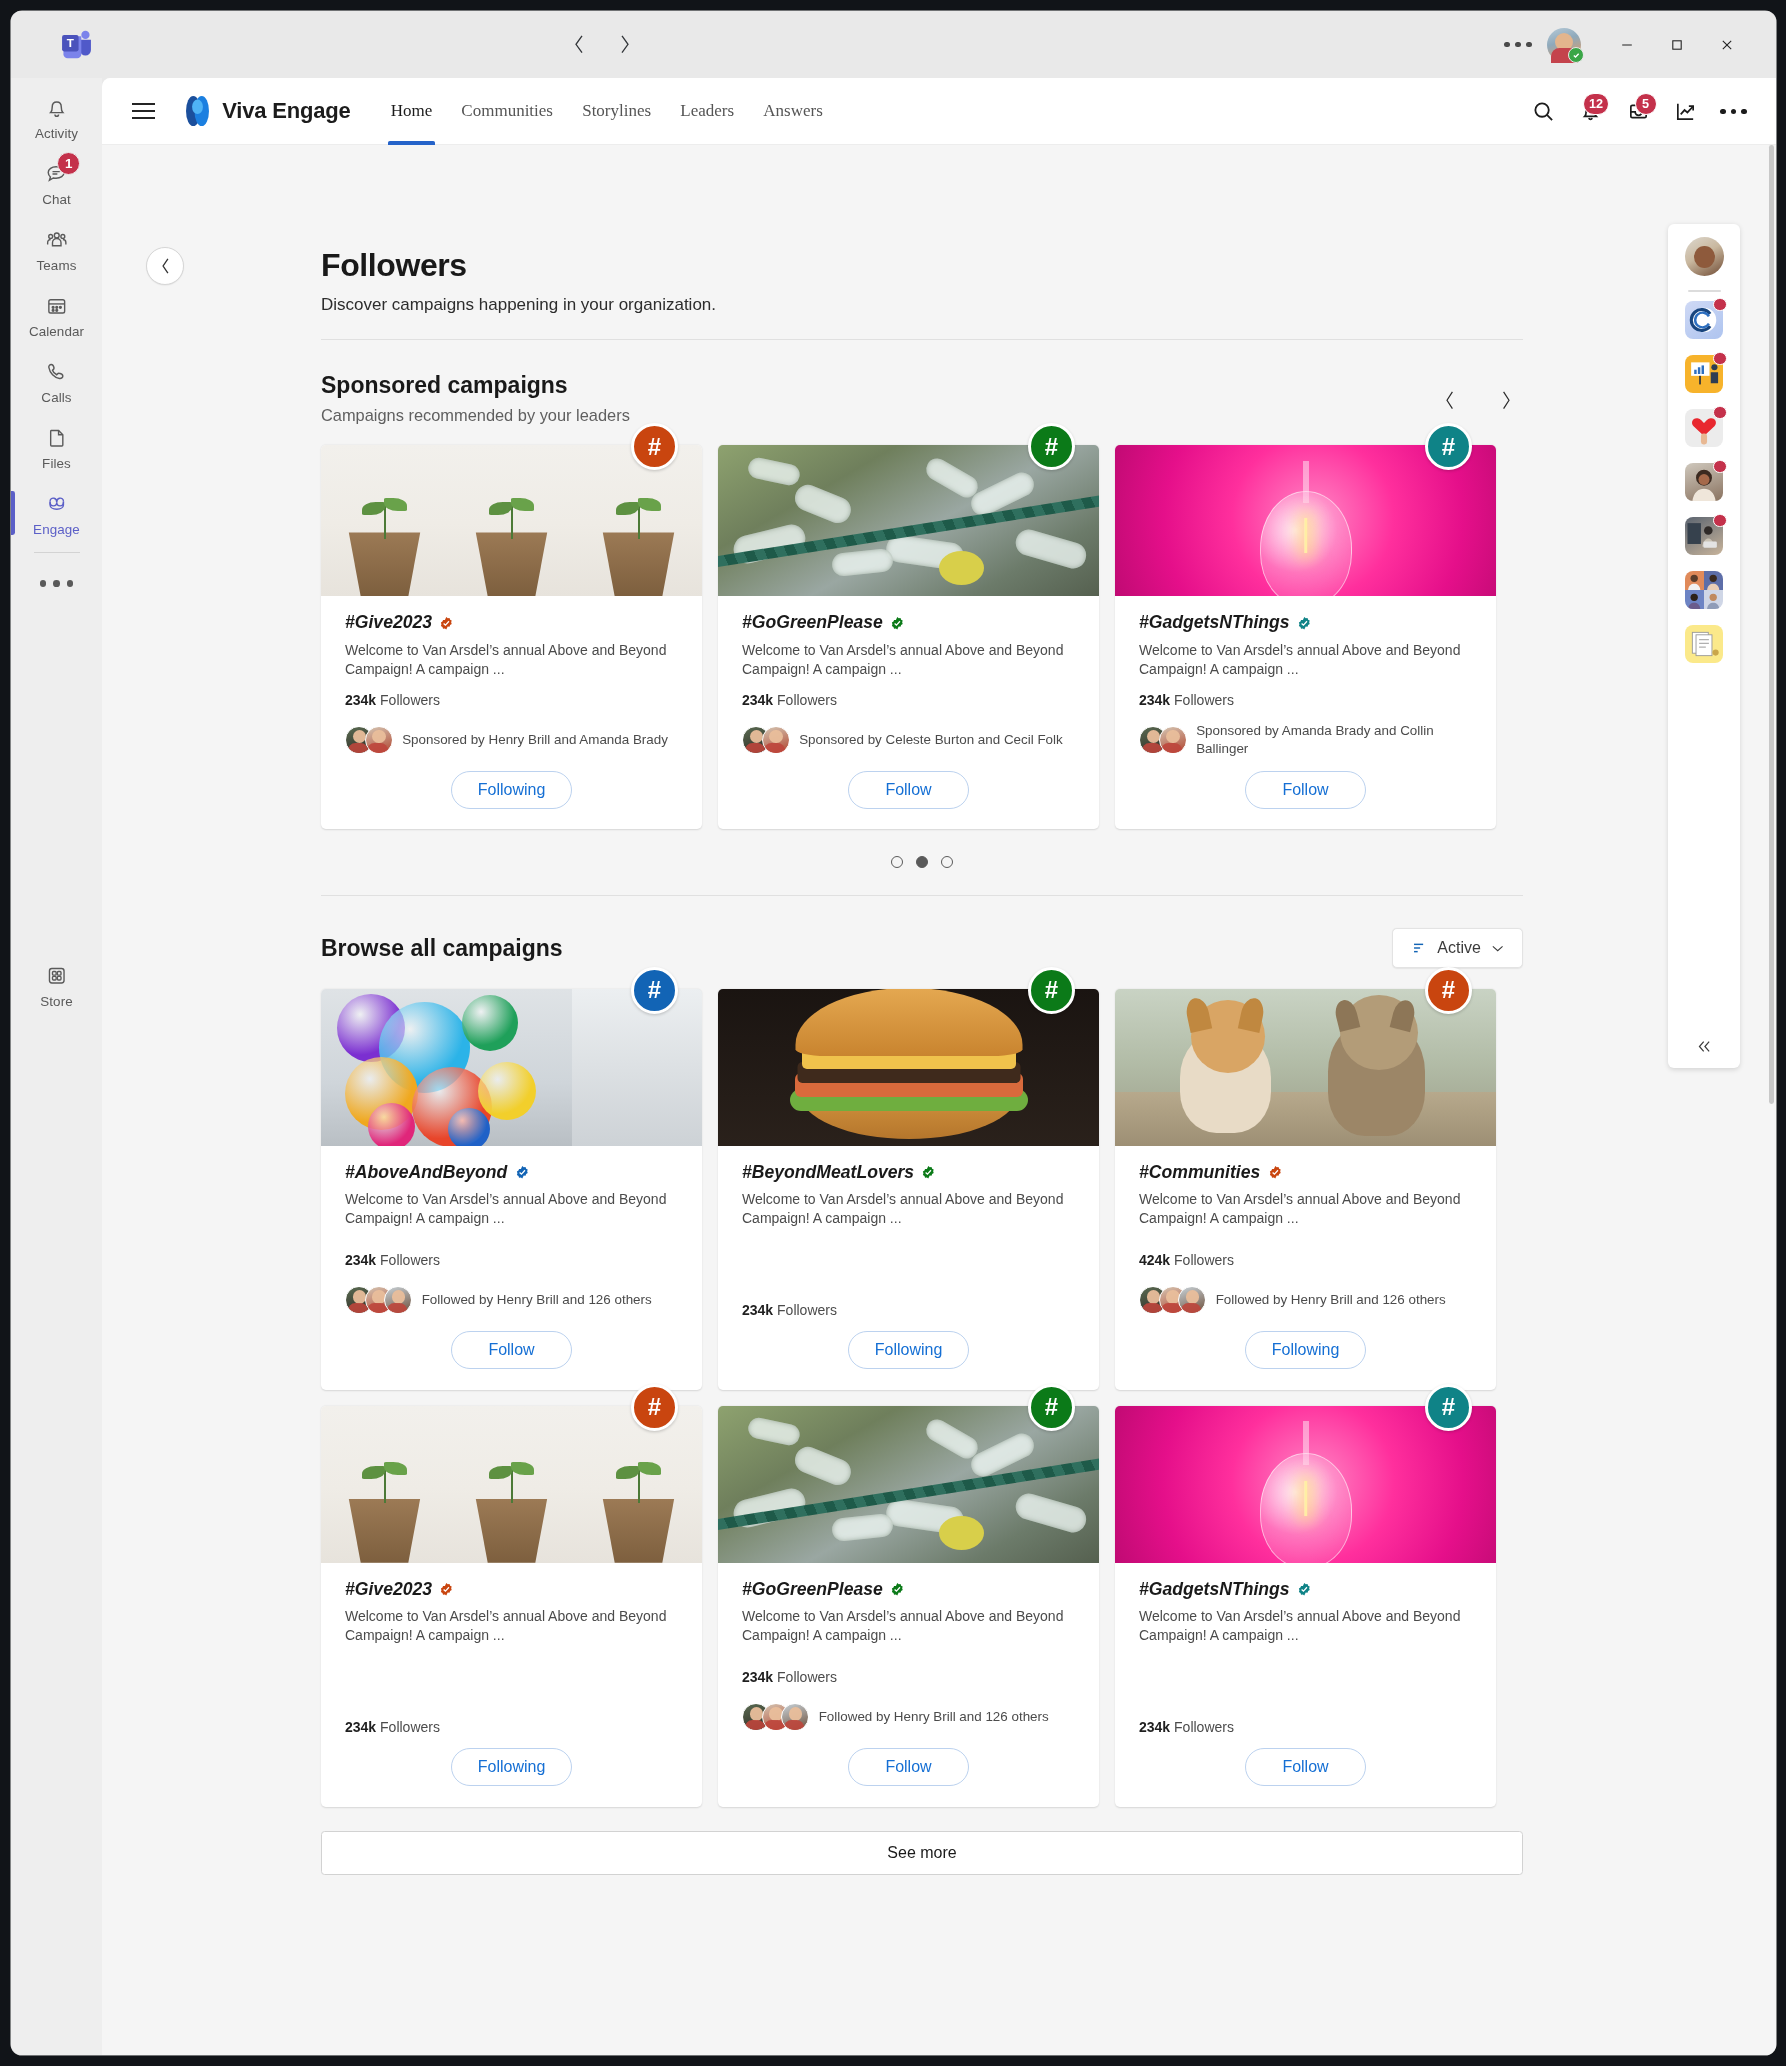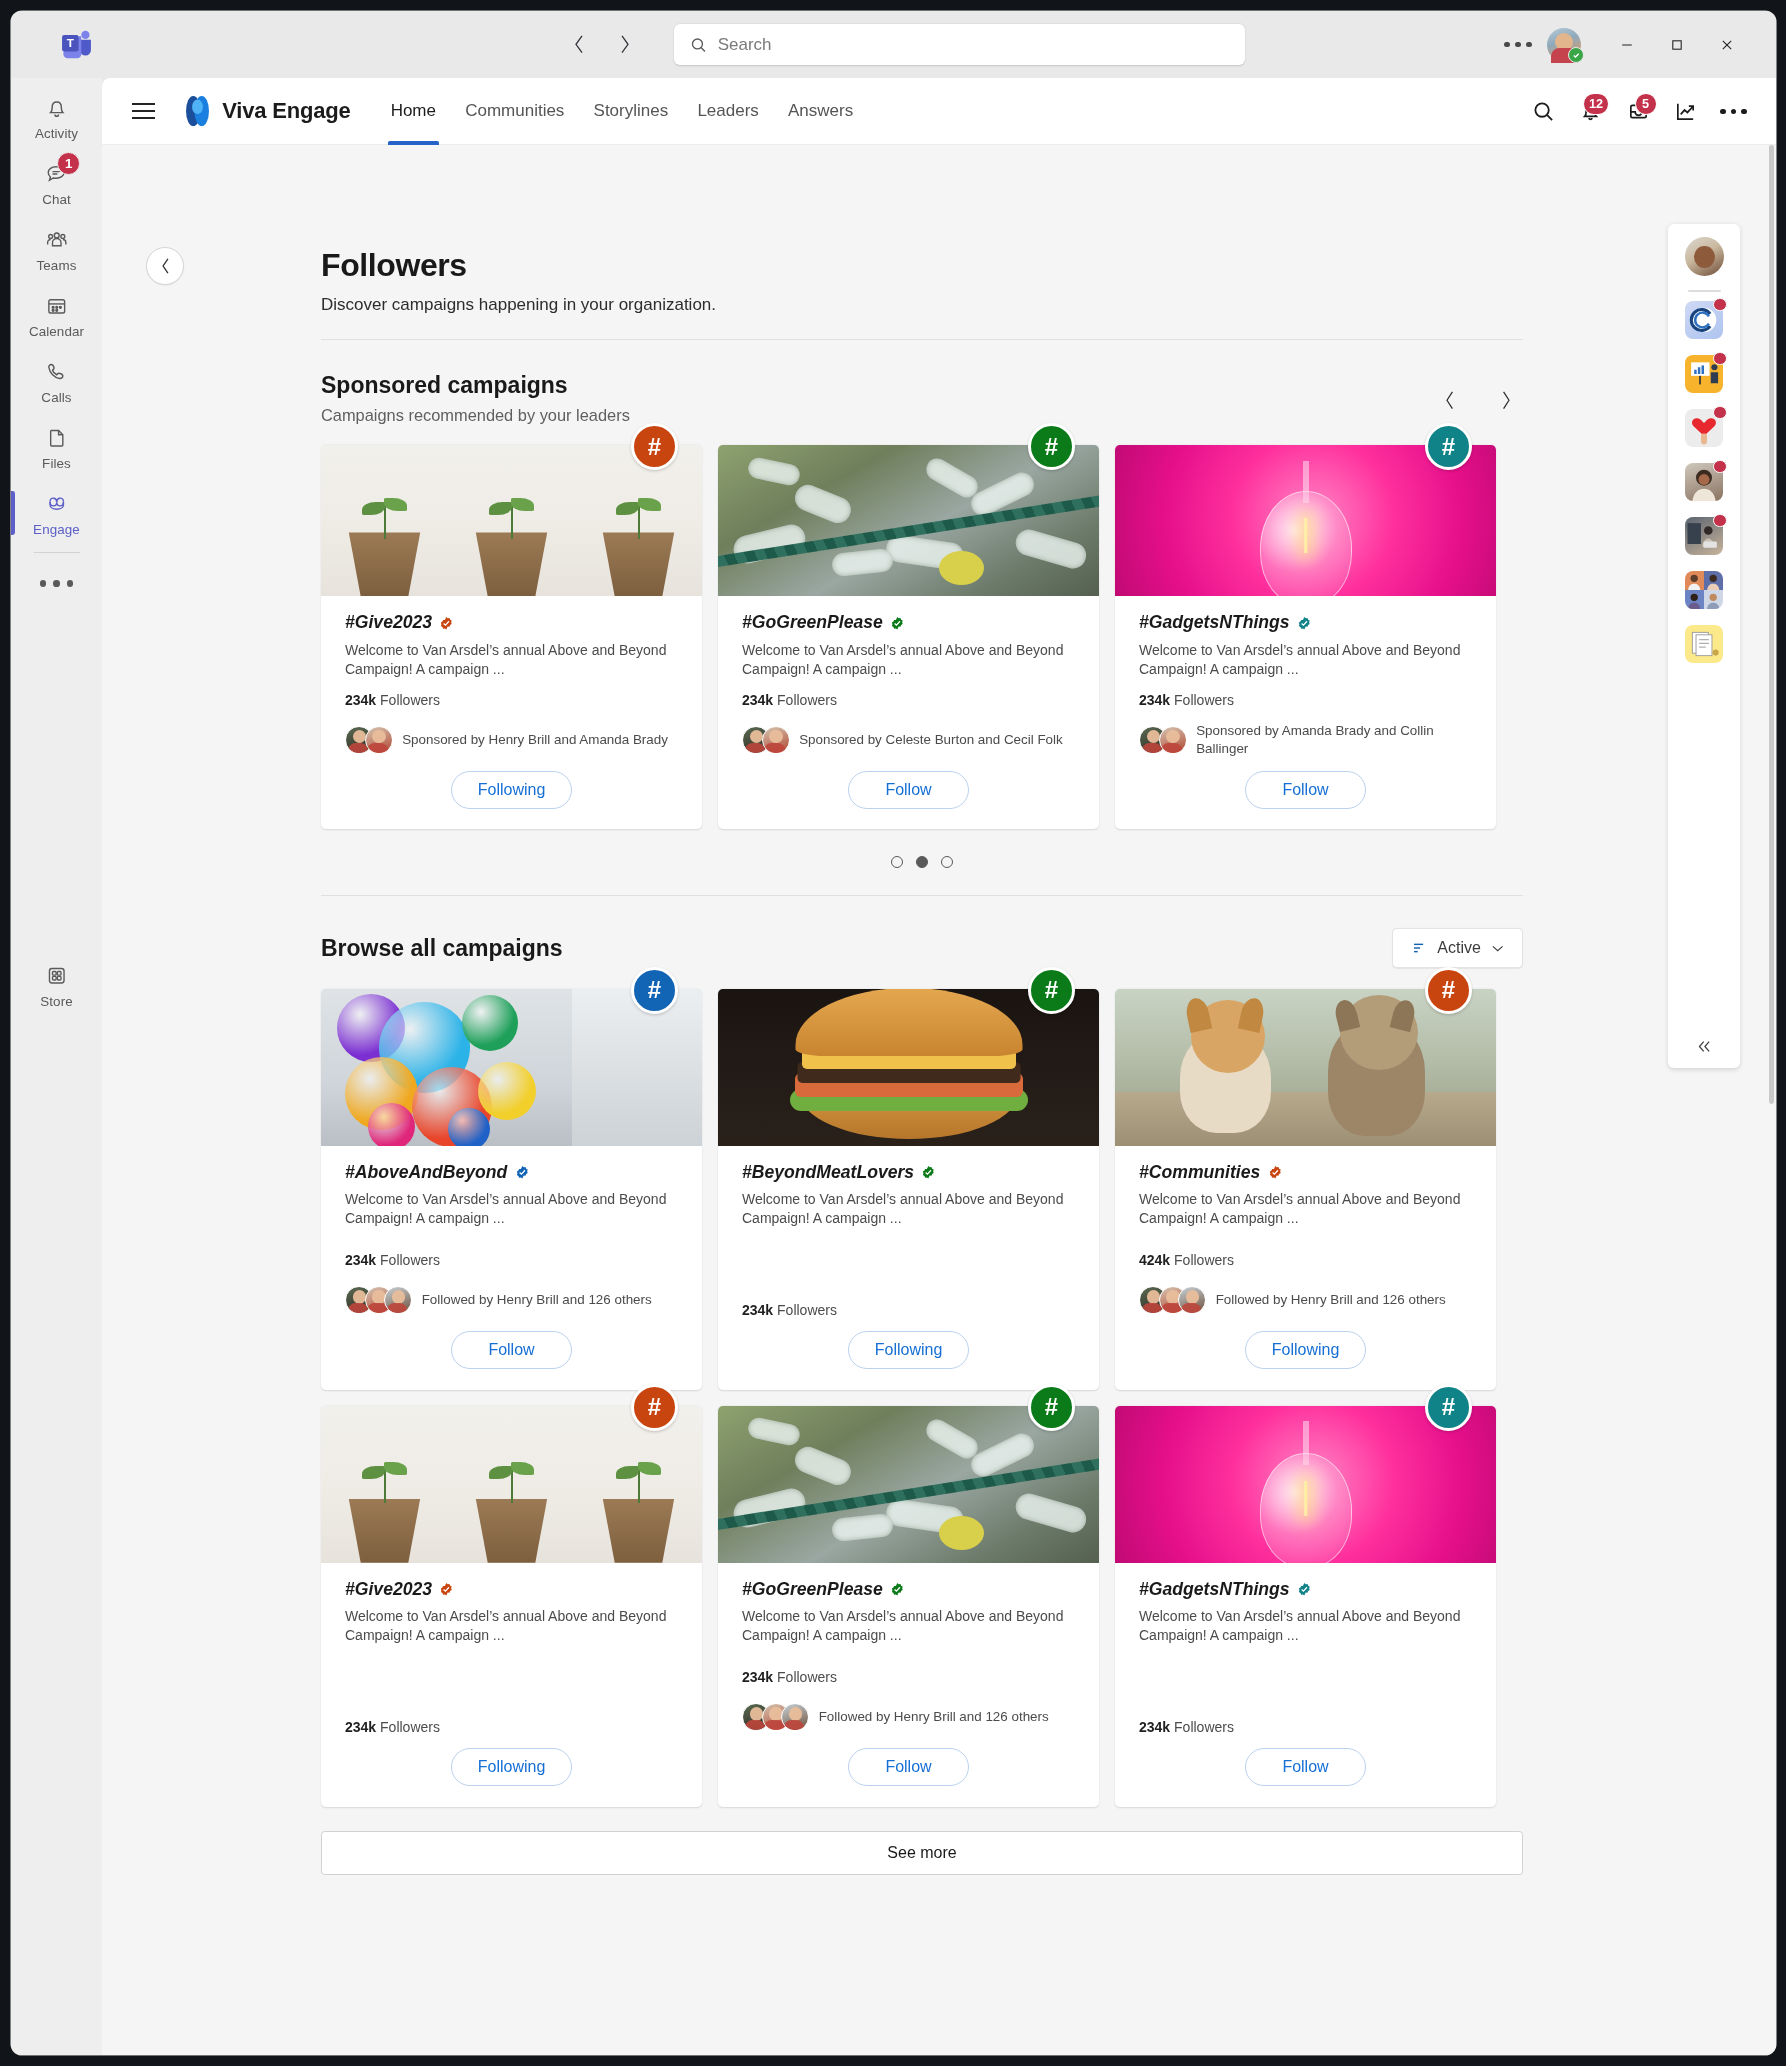--- a/index.html
+++ b/index.html
@@ -150,21 +150,21 @@
   }
   .hamburger { margin-left: 24px; width: 34px; height: 34px; display:flex; flex-direction:column; justify-content:center; gap:5.5px; cursor:pointer;}
   .hamburger i { display:block; width: 23px; height: 1.8px; background:#242424; margin:0 auto;}
   .brand { display:flex; align-items:center; gap: 10.3px; margin-left: 23px; }
   .brand-logo { width: 29px; height: 32px; }
   .brand-name { font-size: 22px; font-weight: bold; color:#1c1c1c; letter-spacing:-0.2px;}
   .topnav { display:flex; align-items:center; margin-left: 25.5px; height: 67px; }
   .topnav-item {
     position: relative;
     height: 67px; display:flex; align-items:center;
-    padding: 0 14.6px; font-size: 17px; color: #555; cursor:pointer;
+    padding: 0 14.6px; font-size: 17px; color: #555; cursor:pointer;font-family:Liberation Serif, serif;
   }
   .topnav-item.active { color: #1c1c1c; font-weight: normal;}
   .topnav-item.active::after {
     content:""; position:absolute; left: 12px; right: 12px; bottom: 0;
     height: 3.6px; border-radius: 1.8px 1.8px 0 0; background:#2563c9;
   }
   .header-right {
     position:absolute; right: 20.6px; top:0; height:67px;
     display:flex; align-items:center; gap: 3.6px;
   }
@@ -338,27 +338,20 @@
             <polyline points="15,3 5,17 15,31"></polyline>
           </svg>
       </div>
       <div class="chev-btn">
         <svg viewBox="0 0 20 34" fill="none" stroke="currentColor" stroke-width="2.2">
             <polyline points="5,3 15,17 5,31"></polyline>
           </svg>
       </div>
     </div>
 
-    <div id="searchbar">
-      <svg width="18" height="18" viewBox="0 0 24 24" fill="none" stroke="#5a5a5a" stroke-width="1.9">
-        <circle cx="10.5" cy="10.5" r="7"></circle>
-          <line x1="15.6" y1="15.6" x2="21" y2="21"></line>
-      </svg>
-      <input readonly="" placeholder="Search" style="">
-    </div>
 
     <div class="tb-right">
       <div class="tb-ellipsis">
           <i></i>
           <i></i>
           <i></i>
         </div>
       <div class="tb-avatar">
         <div class="presence">
           <svg viewBox="0 0 14 14" fill="none" stroke="#fff" stroke-width="2.2">

